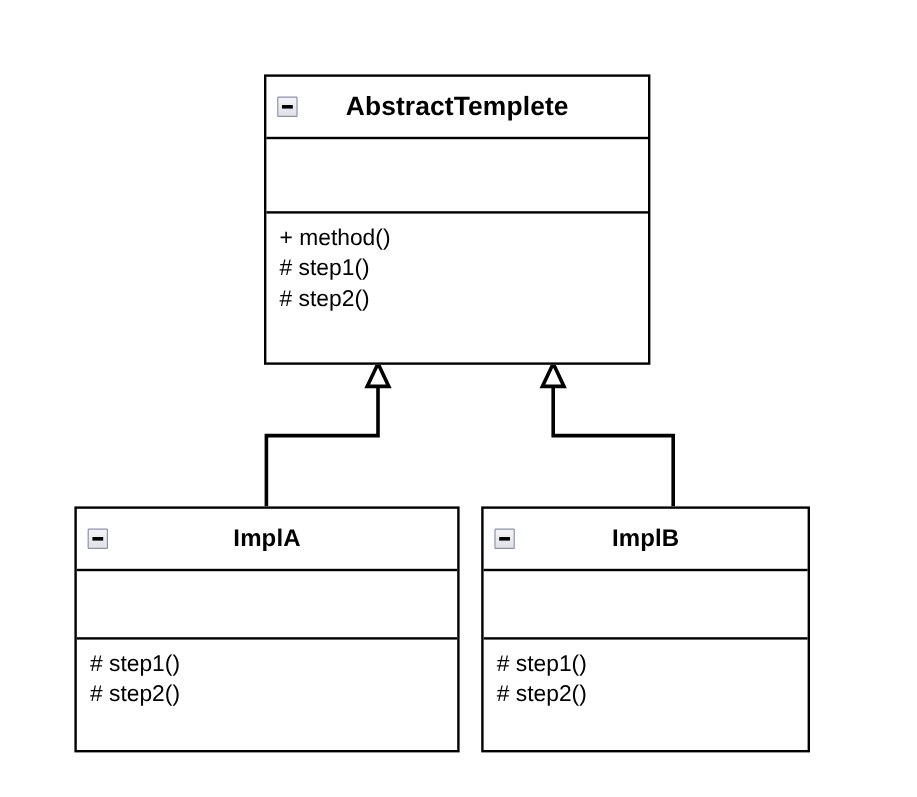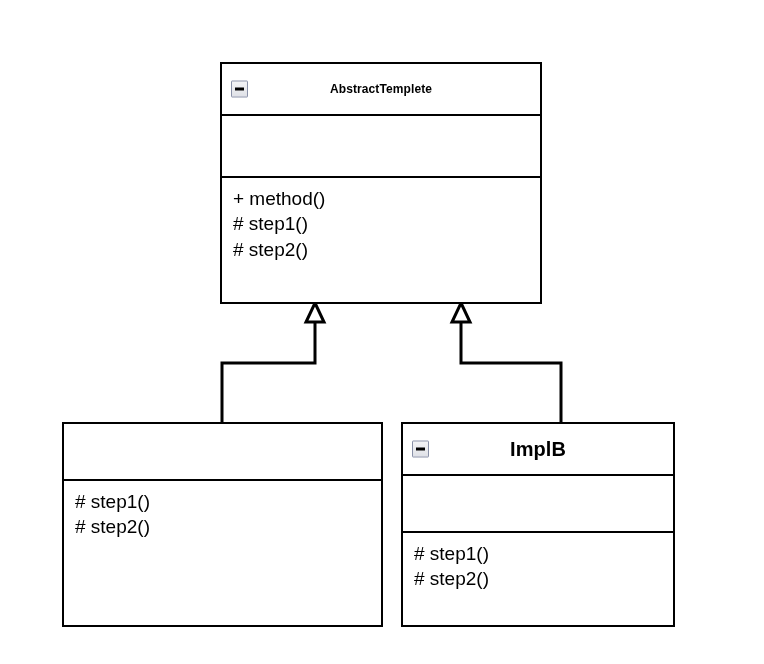--- a/index.html
+++ b/index.html
@@ -91,21 +91,21 @@
   }
 
   
   #class-abstracttemplete {
     left: 220px;
     top: 62px;
     width: 322px;
     height: 242px;
   }
   #class-abstracttemplete .uml-header { height: 52px; }
-  #class-abstracttemplete .uml-title { font-size: 12px; }
+  #class-abstracttemplete .uml-title { font-size: 22px; }
   #class-abstracttemplete .uml-attributes { height: 62px; }
   #class-abstracttemplete .uml-member { font-size: 19px; }
 
   
   #class-impla {
     left: 62px;
     top: 422px;
     width: 321px;
     height: 205px;
   }
@@ -149,20 +149,26 @@
     </div>
     <div class="uml-attributes"></div>
     <div class="uml-operations">
       <div class="uml-member">+ method()</div>
       <div class="uml-member"># step1()</div>
       <div class="uml-member"># step2()</div>
     </div>
   </div>
 
   <div class="uml-class child-class" id="class-impla">
+    <div class="uml-header">
+      <span class="collapse-icon">
+        <span class="bar"></span>
+      </span>
+      <span class="uml-title">ImplA</span>
+    </div>
     <div class="uml-attributes"></div>
     <div class="uml-operations">
       <div class="uml-member"># step1()</div>
       <div class="uml-member"># step2()</div>
     </div>
   </div>
 
   <div class="uml-class child-class" id="class-implb">
     <div class="uml-header">
       <span class="collapse-icon">

